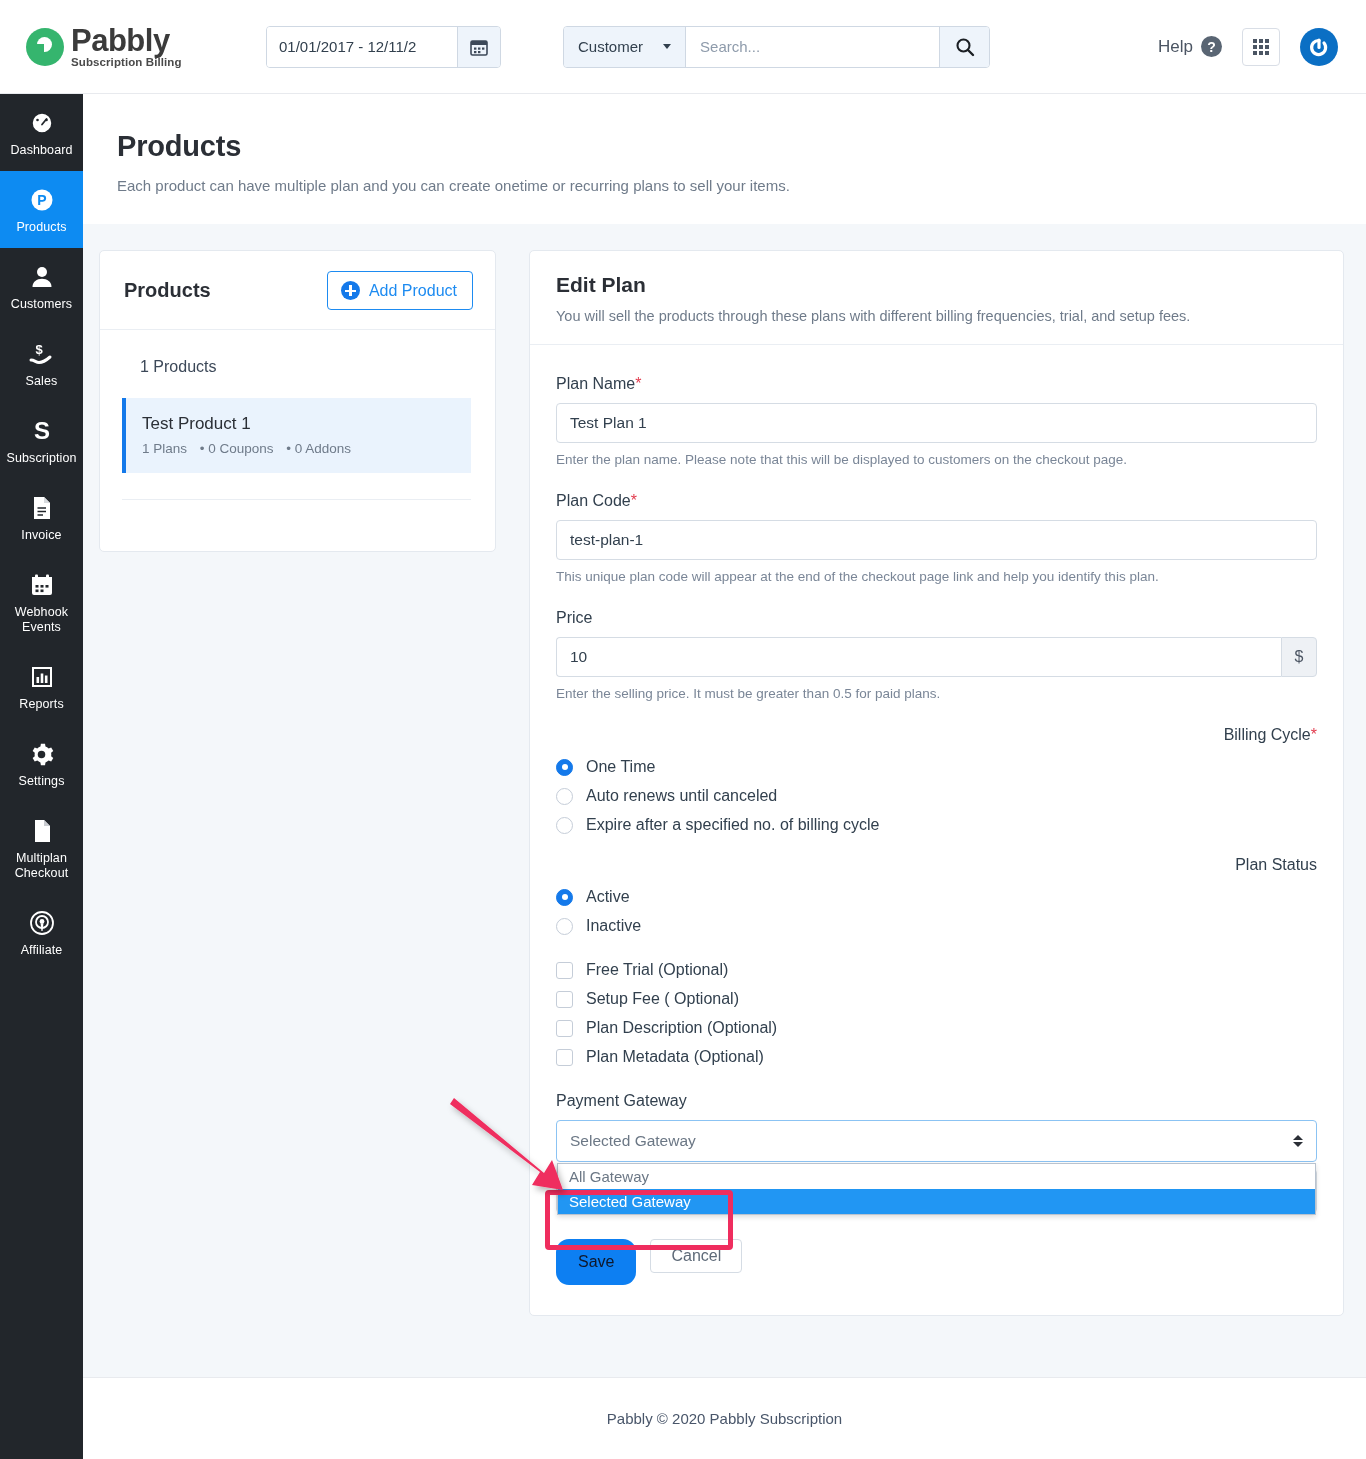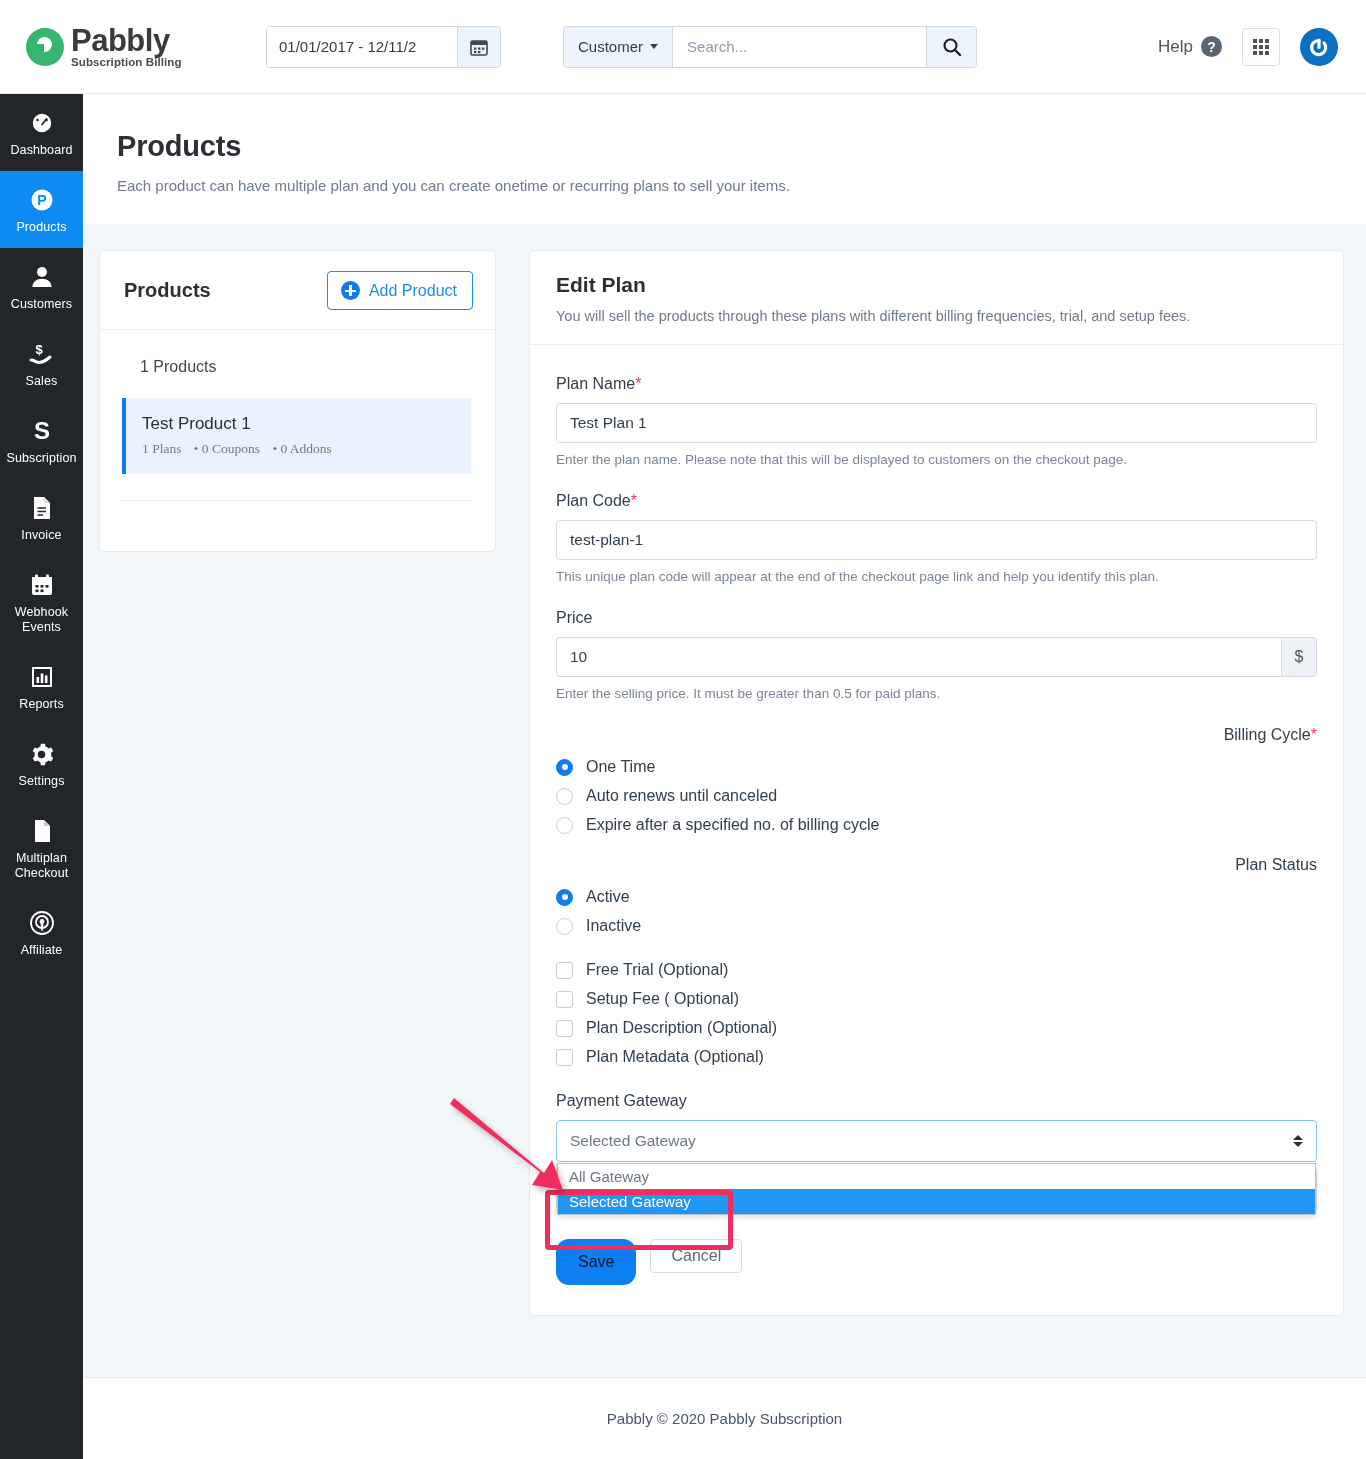--- a/index.html
+++ b/index.html
@@ -60,21 +60,21 @@
     display: flex; align-items: center; justify-content: center; cursor: pointer;
   }
 
   .searchgroup {
     display: flex; margin-left: 62px; height: 42px;
     border: 1px solid #cfd8e3; border-radius: 4px; overflow: hidden;
   }
   .search-type {
     background: #eef4fb; border: none; border-right: 1px solid #cfd8e3;
     padding: 0 14px; font-size: 15px; color: #32404e; cursor: pointer;
-    display: flex; align-items: center; gap: 7px; font-family: inherit;
+    display: flex; align-items: center; gap: 20px; font-family: inherit;
   }
   .caret {
     width: 0; height: 0; border-left: 4.5px solid transparent;
     border-right: 4.5px solid transparent; border-top: 5px solid #32404e;
   }
   .search-input {
     width: 253px; border: none; outline: none; padding: 0 14px;
     font-size: 15px; font-family: inherit; color: #32404e; background: #fff;
   }
   .search-input::placeholder { color: #8e9bab; }
@@ -173,21 +173,21 @@
   .plus-circle::after { left: 8.2px; top: 4px; width: 2.5px; height: 11px; }
 
   .products-count {
     font-size: 16px; color: #3c4858; padding: 28px 0 22px 40px;
   }
   .product-item {
     background: #eaf3fd; border-left: 4px solid #1479ea;
     margin: 0 24px 0 22px; padding: 16px 18px 17px 16px; cursor: pointer;
   }
   .product-name { font-size: 17px; color: #2b2f36; margin-bottom: 7px; }
-  .product-meta { font-size: 13.5px; color: #6f7b8a; font-family: Liberation Serif, serif; }
+  .product-meta { font-size: 13.5px; color: #6f7b8a; }
   .product-meta span { margin-right: 9px; }
   .products-card-divider {
     border-top: 1px solid #eaeef3; margin: 26px 24px 0 22px;
   }
 
   
   .plan-card {
     flex: 1; background: #fff; border: 1px solid #e4e9ef; border-radius: 5px;
     align-self: flex-start; margin-right: 0; max-width: 831px;
   }

